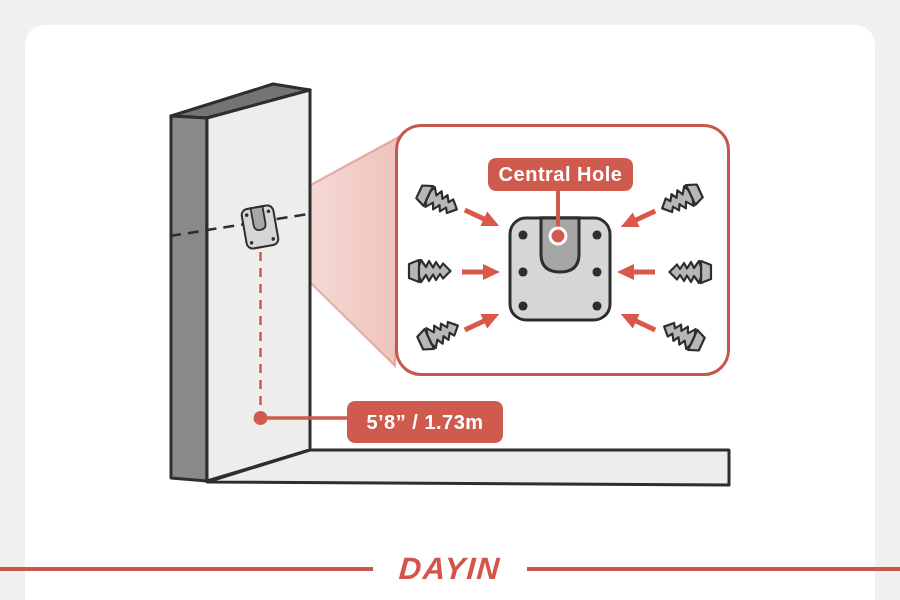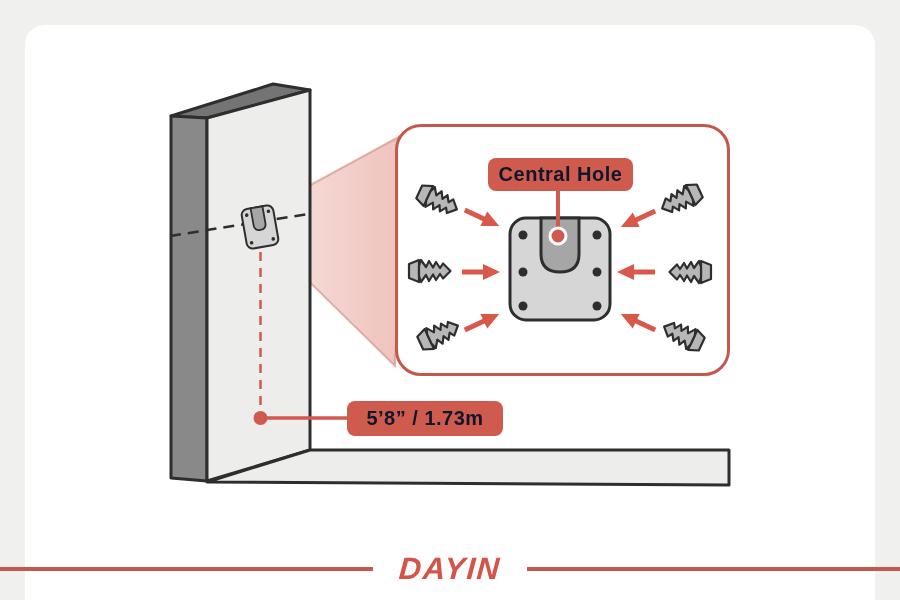--- a/index.html
+++ b/index.html
@@ -25,23 +25,23 @@
   .beam-poly{fill:url(#beamGrad);stroke:var(--beam-edge);stroke-width:2;stroke-opacity:.55;}
   .level-line{stroke:var(--outline);stroke-width:2.5;stroke-dasharray:11 7;fill:none;}
   .red-dash{stroke:var(--accent);stroke-width:2.5;stroke-dasharray:9 7;fill:none;}
   .red-solid{stroke:var(--accent);stroke-width:3.5;fill:none;}
   .plate-fill{fill:var(--plate);stroke:var(--outline);stroke-width:2;stroke-linejoin:round;}
   .slot-fill{fill:var(--slot);stroke:var(--outline);stroke-width:1.8;}
   .dot{fill:var(--outline);}
   .marker-dot{fill:var(--accent);}
 
   .pill{position:absolute;display:flex;align-items:center;justify-content:center;
-        background:var(--accent);color:#0f172a;font-weight:bold;font-size:20px;
+        background:var(--accent);color:#ffffff;font-weight:bold;font-size:20px;
         border-radius:8px;letter-spacing:.5px;white-space:nowrap;}
-  .measure-pill{left:347px;top:401px;width:156px;height:35px;}
+  .measure-pill{left:347px;top:401px;width:156px;height:42px;}
 
   .callout{position:absolute;left:395px;top:124px;width:335px;height:252px;
            background:#fff;border:3px solid var(--accent-border);border-radius:26px;}
   .callout-svg{position:absolute;left:0;top:0;width:329px;height:246px;}
   .hole-pill{left:90px;top:31px;width:145px;height:33px;z-index:2;}
 
   .plate-big{fill:var(--plate);stroke:var(--outline);stroke-width:3;stroke-linejoin:round;}
   .slot-big{fill:var(--slot);stroke:var(--outline);stroke-width:3;}
   .screw-part{fill:var(--screw);stroke:var(--outline);stroke-width:2.2;stroke-linejoin:round;}
   .arrow-shaft{stroke:var(--arrow);stroke-width:5;fill:none;}

